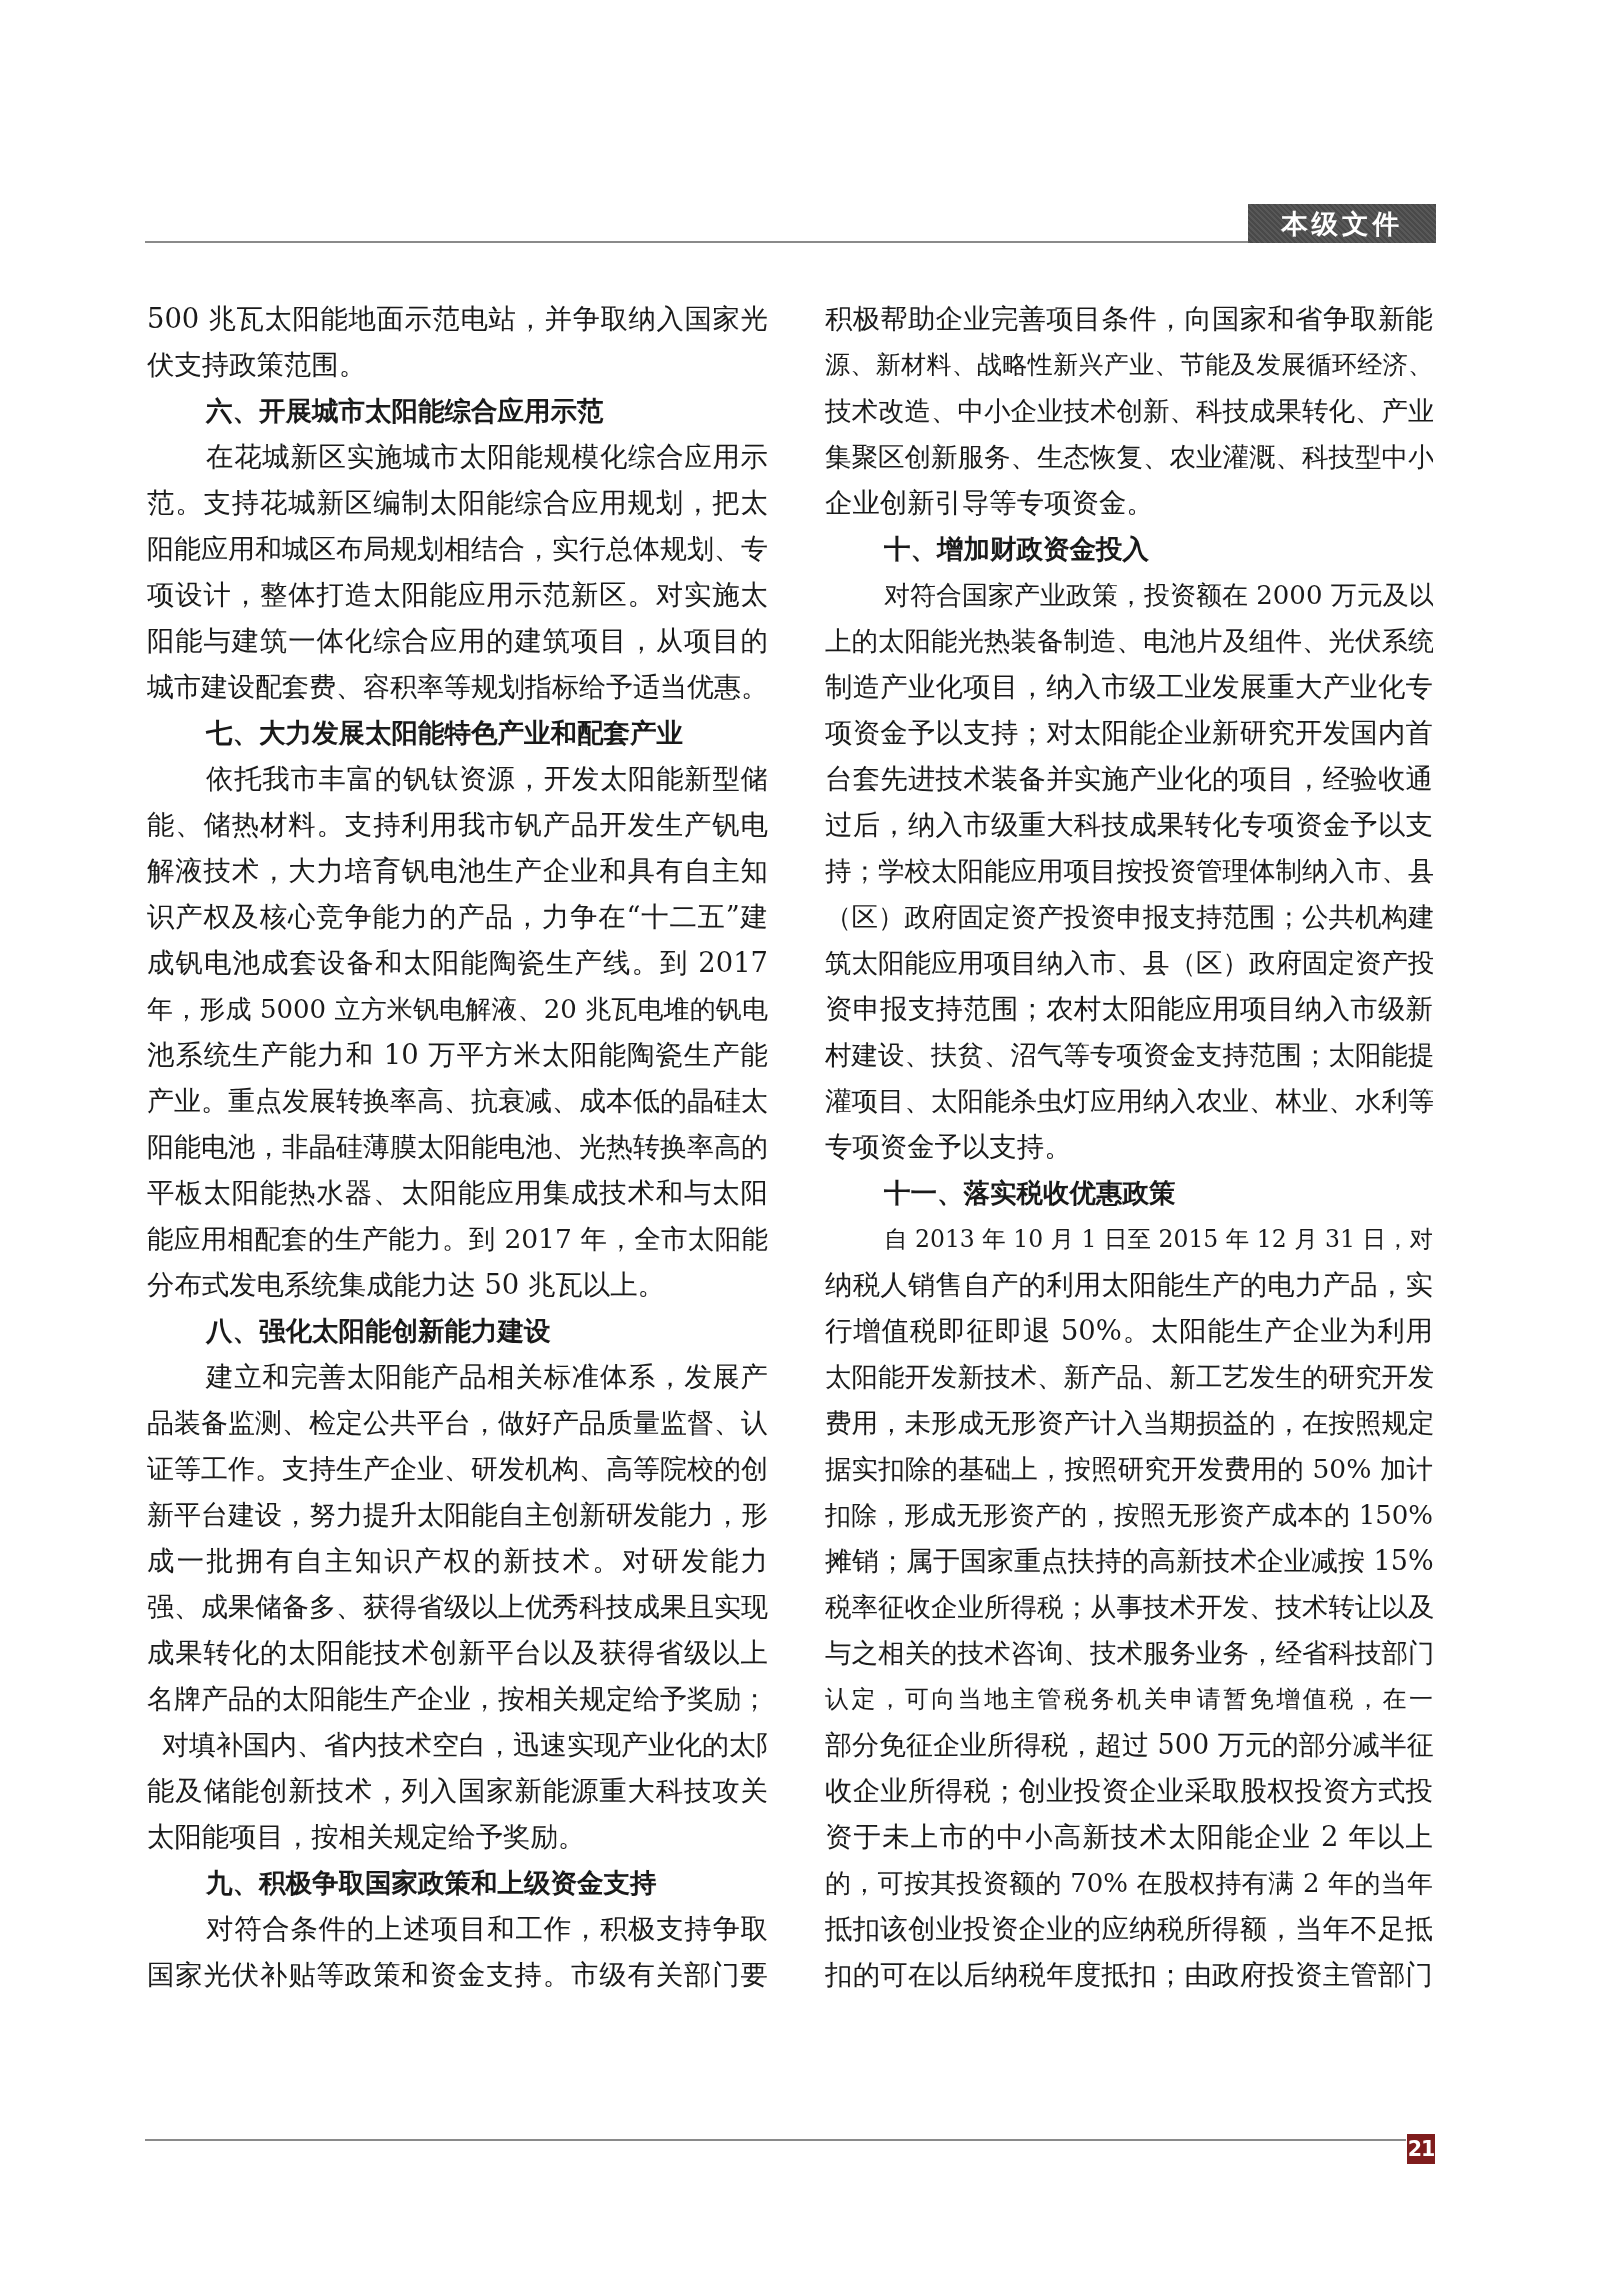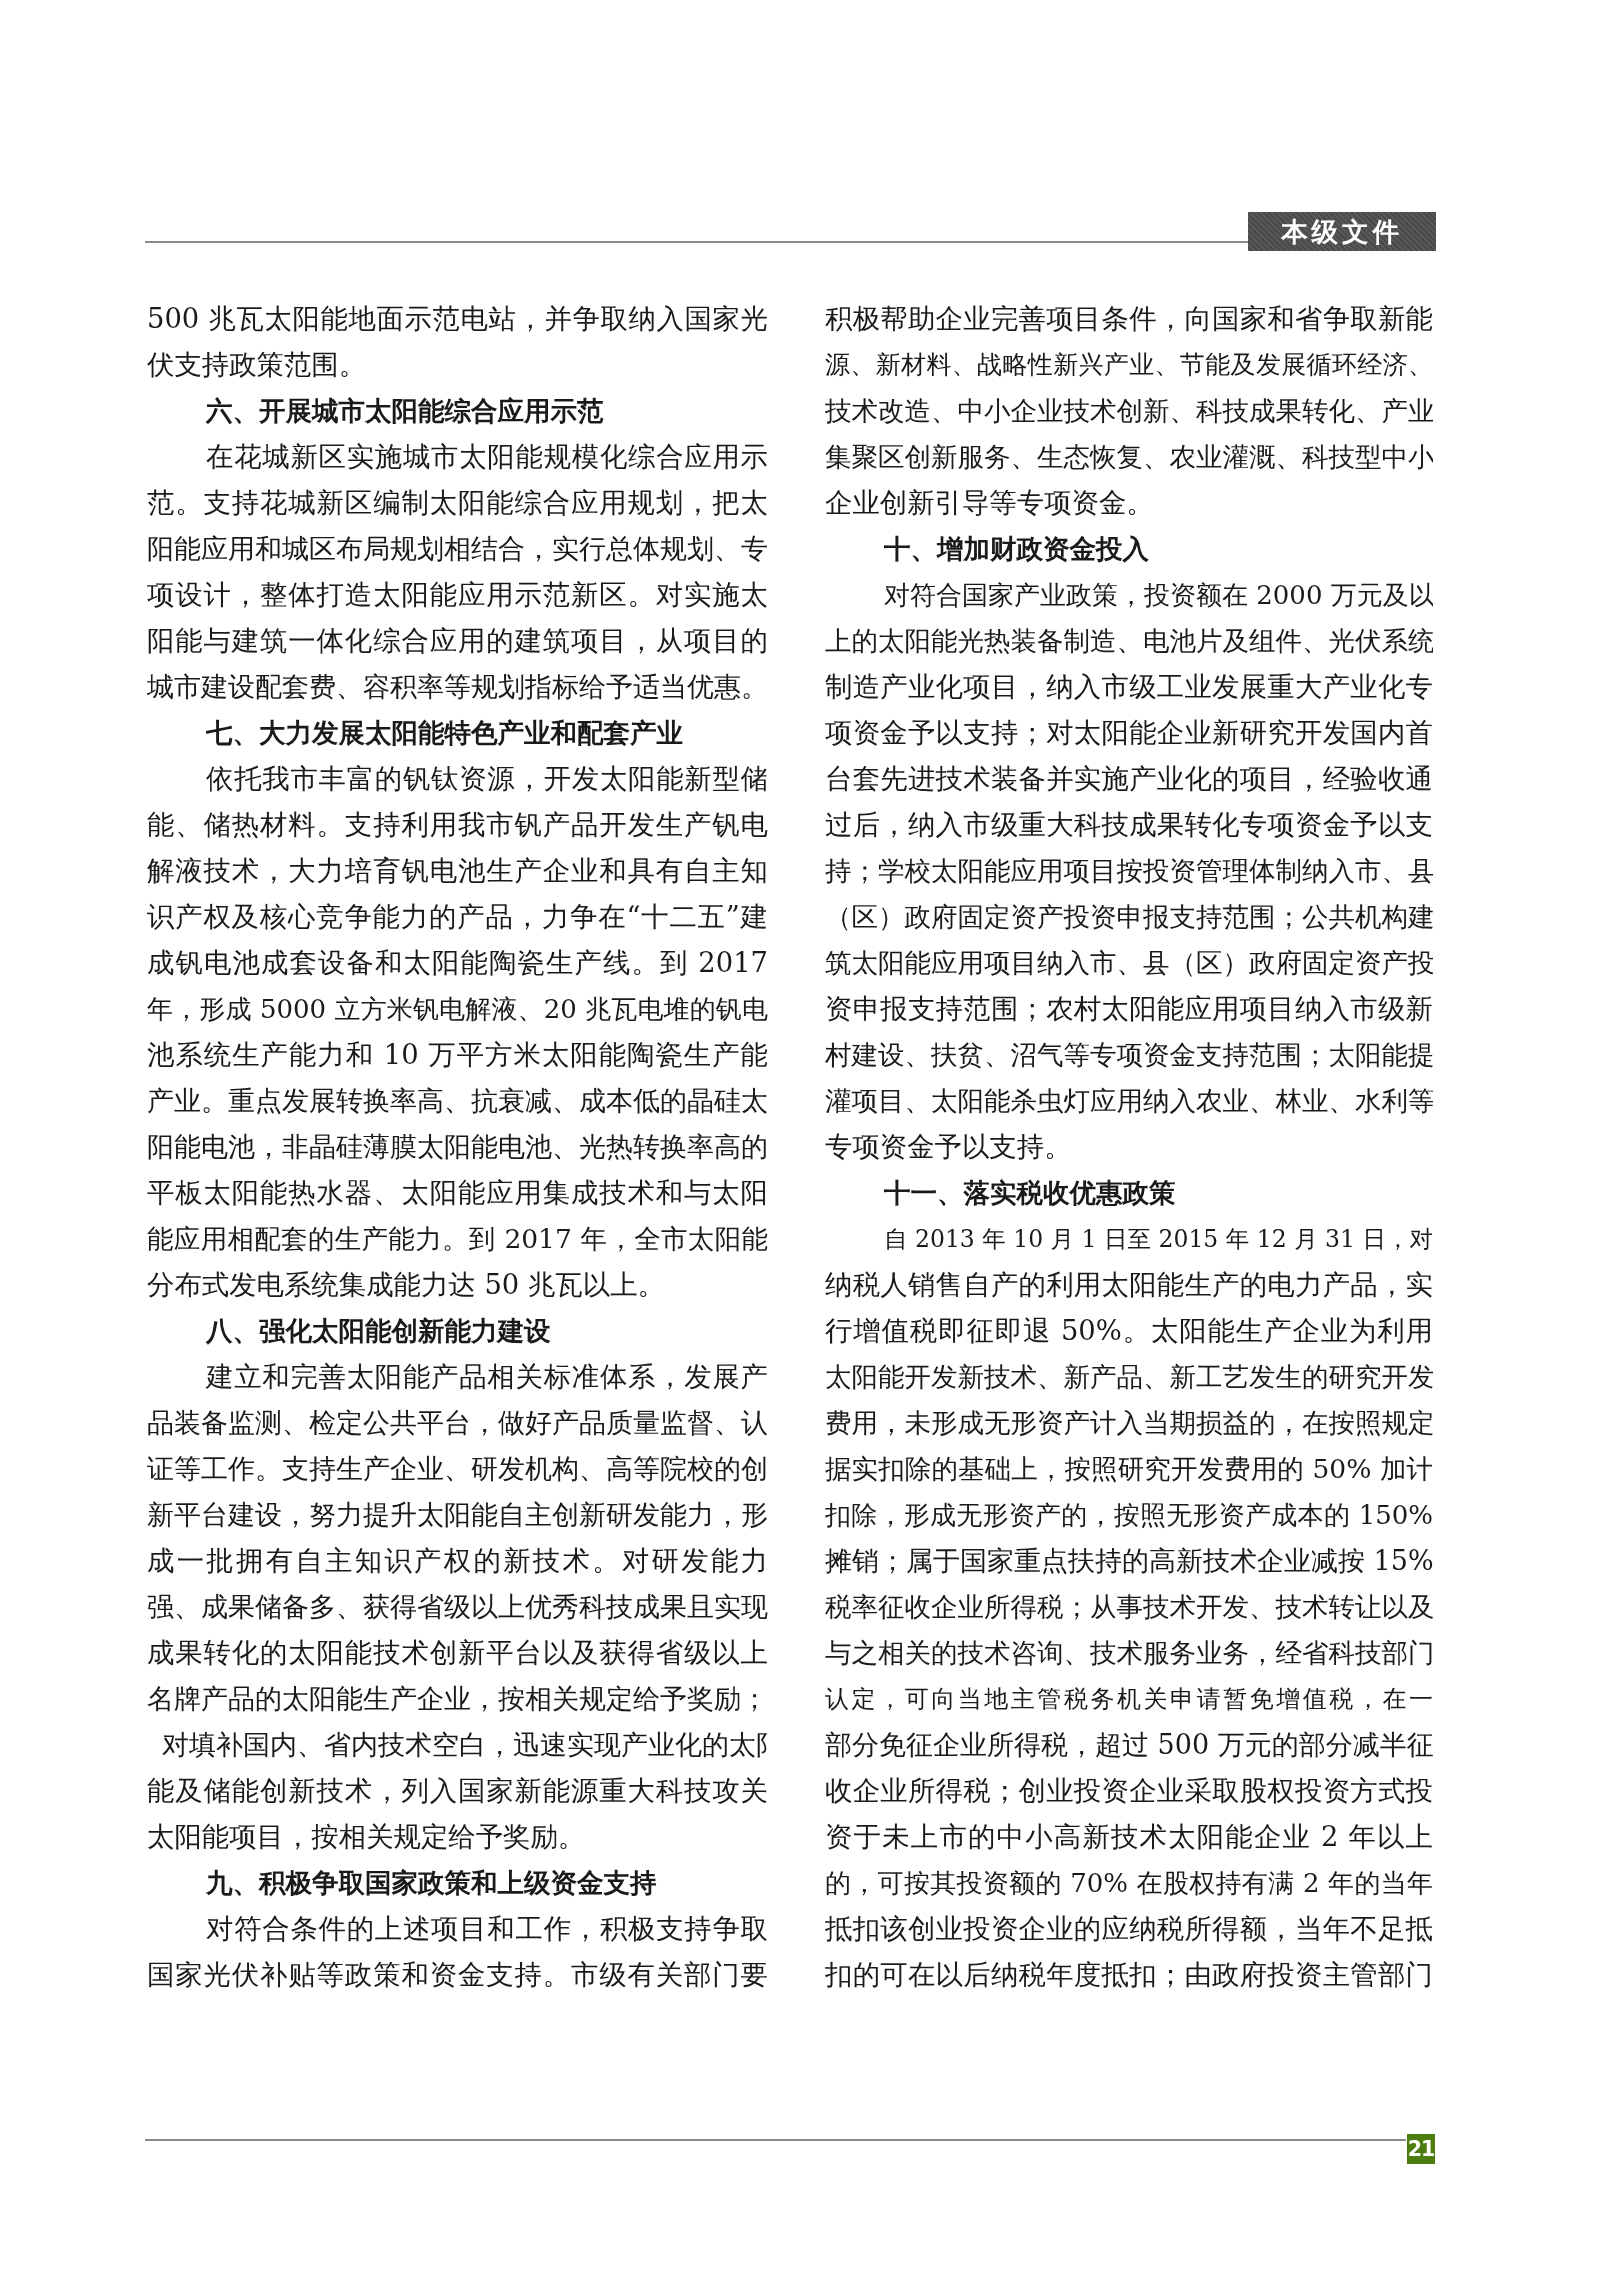--- a/index.html
+++ b/index.html
@@ -13,21 +13,21 @@
       color: #1a1a1a;
     }
     .header-rule {
       position: absolute;
       left: 145px; top: 241px;
       width: 1104px; height: 0;
       border-top: 2px solid #8a8a8a;
     }
     .section-tab {
       position: absolute;
-      left: 1248px; top: 212px;
+      left: 1248px; top: 204px;
       width: 188px; height: 39px;
       background: #4e4e4e;
       background-image: repeating-linear-gradient(45deg, rgba(255,255,255,0.06) 0 2px, rgba(0,0,0,0.06) 2px 3.9px);
       color: #ffffff;
       font-family: "DejaVu Sans", "Liberation Sans", sans-serif;
       font-weight: bold;
       font-size: 26.5px;
       letter-spacing: 3.9px;
       line-height: 39px;
       text-align: center;
@@ -35,21 +35,21 @@
     .footer-rule {
       position: absolute;
       left: 145px; top: 2139px;
       width: 1261px; height: 0;
       border-top: 2px solid #8a8a8a;
     }
     .page-number {
       position: absolute;
       left: 1407px; top: 2134px;
       width: 28px; height: 30px;
-      background: #4d7c0f;
+      background: #7f1d1d;
       color: #ffffff;
       font-family: "DejaVu Sans", "Liberation Sans", sans-serif;
       font-weight: bold;
       font-size: 20.6px;
       line-height: 30px;
       text-align: center;
       letter-spacing: -1px;
     }
     .column {
       position: absolute;

